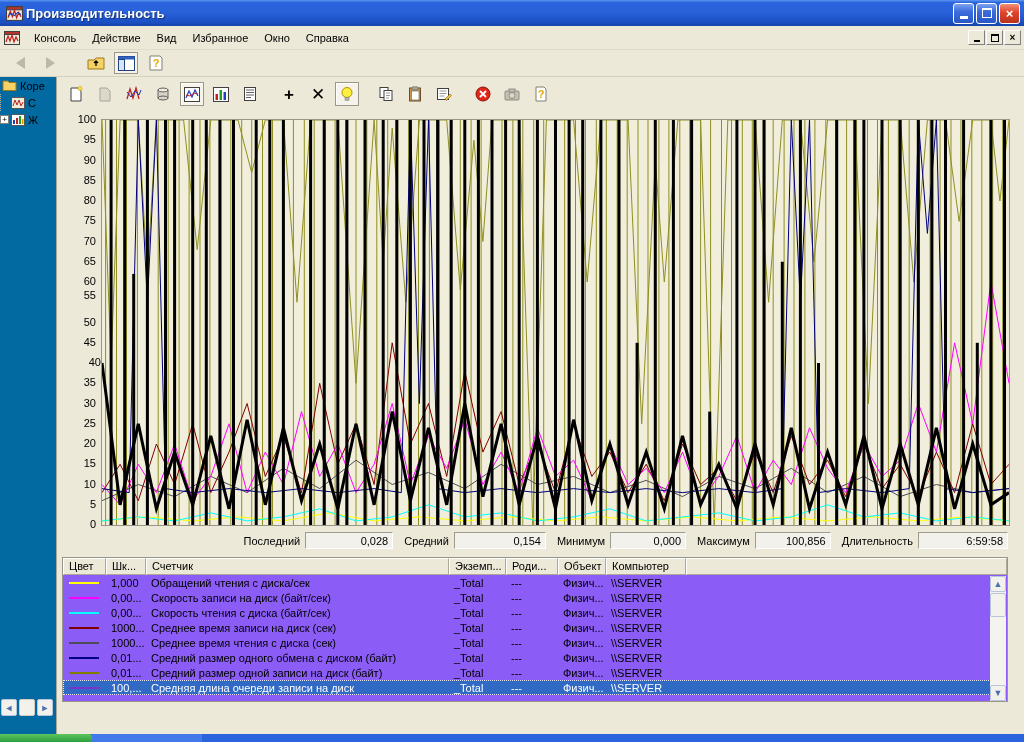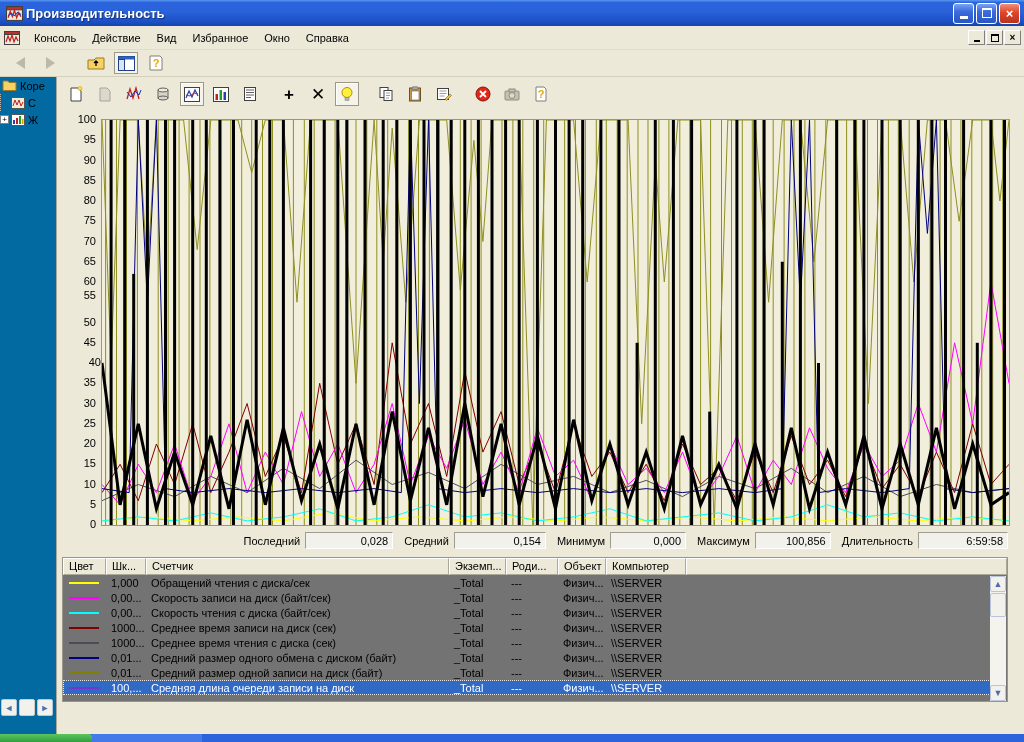--- a/index.html
+++ b/index.html
@@ -87,21 +87,21 @@
     display:flex;align-items:center;justify-content:flex-end;
   }
   .stat-label{margin-right:5px;}
   .stat-box{height:17px;box-sizing:border-box;background:#f2f1ec;
     border-top:1px solid #9e9c8e;border-left:1px solid #9e9c8e;border-bottom:1px solid #fff;border-right:1px solid #fff;
     text-align:right;padding:2px 4px 0 2px;margin-right:11px;}
   .stat-box:last-child{margin-right:0;padding-left:23px;}
   
   .legend{
     position:absolute;left:0;top:480px;width:946px;height:145px;box-sizing:border-box;
-    background:#737373;border:1px solid #98968a;overflow:hidden;
+    background:#8b5cf6;border:1px solid #98968a;overflow:hidden;
   }
   .lheader{display:flex;height:17px;}
   .hcell{box-sizing:border-box;background:#ece9d8;padding:1px 0 0 5px;white-space:nowrap;overflow:hidden;
     border-top:1px solid #fff;border-left:1px solid #fff;border-right:1px solid #aca899;border-bottom:1px solid #aca899;}
   .lrow{display:flex;height:15px;align-items:center;width:928px;}
   .lrow.selected{background:#316ac5;color:#fff;outline:1px dotted #e8e8e8;outline-offset:-1px;}
   .lcell{box-sizing:border-box;padding-left:5px;white-space:nowrap;overflow:hidden;}
   .c-color{width:43px;}.c-scale{width:40px;}.c-counter{width:303px;}.c-inst{width:57px;}
   .c-parent{width:52px;}.c-object{width:48px;}.c-comp{width:80px;}.c-fill{flex:1;}
   .swatch{width:30px;height:2px;margin-left:6px;}

